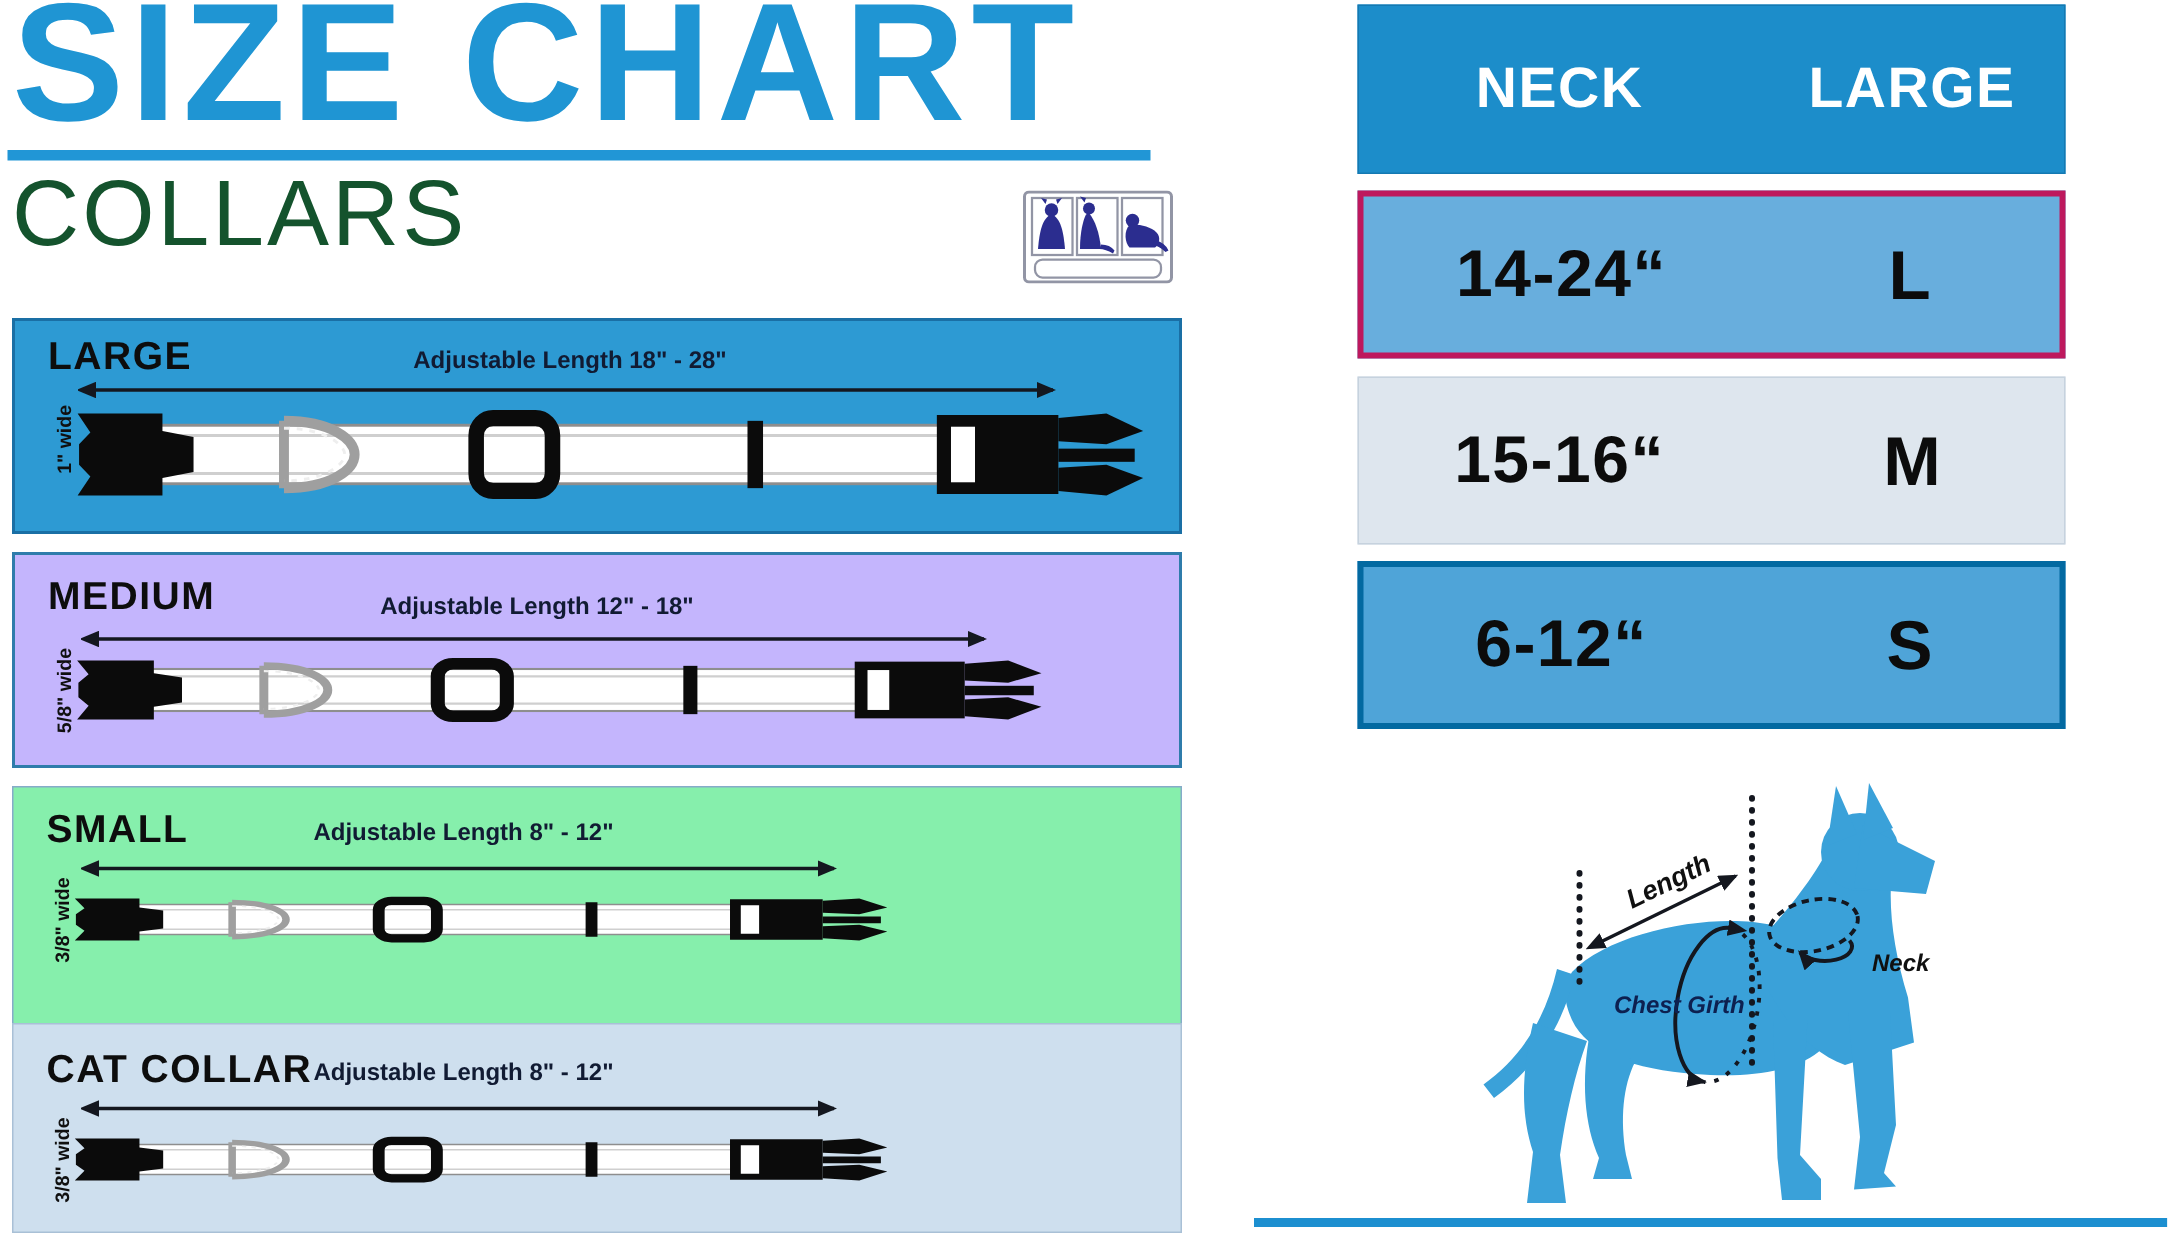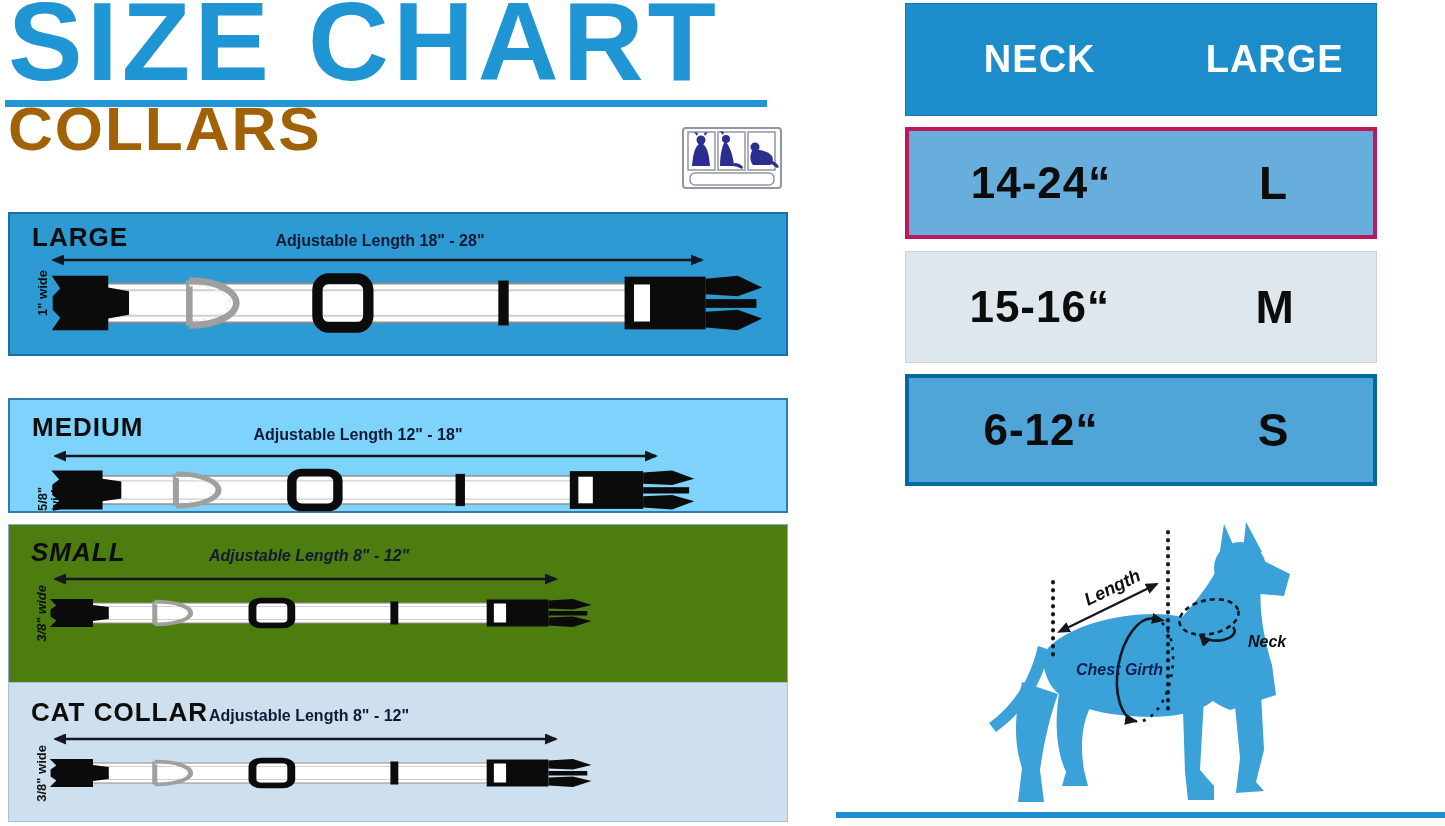--- a/index.html
+++ b/index.html
@@ -4,21 +4,21 @@
 <style>
   html,body{margin:0;padding:0;background:#fff;}
   .screen{position:relative;width:1445px;height:826px;background:#ffffff;overflow:hidden;
           font-family:"Liberation Sans",sans-serif;}
   .abs{position:absolute;}
 
   
   .main-title{left:8px;top:-14px;font-size:112px;font-weight:bold;color:#1f95d3;
               letter-spacing:4px;line-height:1;white-space:nowrap;}
   .title-rule{left:5px;top:100px;width:762px;height:7px;background:#2196d6;}
-  .sub-title{left:8px;top:98px;font-size:62px;font-weight:bold;color:#a16207;
+  .sub-title{left:8px;top:112px;font-size:62px;font-weight:normal;color:#14532d;
              letter-spacing:2px;line-height:1;}
 
   
   .panel{position:absolute;left:8px;width:780px;box-sizing:border-box;}
   .panel-label{position:absolute;left:22px;top:10px;font-size:26px;font-weight:bold;
                color:#0d0d0d;letter-spacing:1px;}
   .adjust-note{position:absolute;text-align:center;font-size:16px;font-weight:bold;color:#111b33;}
   .width-note{position:absolute;font-size:13px;font-weight:bold;color:#101010;
               writing-mode:vertical-rl;transform:rotate(180deg);line-height:1;}
   .arrow-svg,.collar-svg{position:absolute;display:block;}
@@ -100,33 +100,33 @@
     <div class="adjust-note" style="left:40px;top:18px;width:660px;">Adjustable Length 18" - 28"</div>
     <svg class="arrow-svg" style="left:42px;top:38px;" width="660" height="16" viewBox="0 0 660 16">
       <line x1="10" y1="8" x2="650" y2="8" stroke="#14171f" stroke-width="2.4" marker-start="url(#ah-start)" marker-end="url(#ah-end)"></line>
     </svg>
     <div class="width-note" style="left:26px;top:56px;">1" wide</div>
     <svg class="collar-svg" style="left:38px;top:50px;" width="716" height="78" viewBox="0 0 760 80" preserveAspectRatio="none">
       <use href="#collar-shape"></use>
     </svg>
   </div>
 
-  <div class="panel" style="top:368px;height:115px;background:#7dd3fc;border:2px solid #2f7cab;margin-top:30px;">
+  <div class="panel" style="top:368px;height:144px;background:#c4b5fd;border:2px solid #2f7cab;">
     <div class="panel-label" style="top:12px;">MEDIUM</div>
     <div class="adjust-note" style="left:42px;top:26px;width:612px;">Adjustable Length 12" - 18"</div>
     <svg class="arrow-svg" style="left:44px;top:48px;" width="612" height="16" viewBox="0 0 612 16">
       <line x1="10" y1="8" x2="602" y2="8" stroke="#14171f" stroke-width="2.4" marker-start="url(#ah-start)" marker-end="url(#ah-end)"></line>
     </svg>
     <div class="width-note" style="left:26px;top:62px;">5/8" wide</div>
     <svg class="collar-svg" style="left:38px;top:62px;" width="648" height="56" viewBox="0 0 760 80" preserveAspectRatio="none">
       <use href="#collar-shape"></use>
     </svg>
   </div>
 
-  <div class="panel" style="top:524px;height:172px;background:#4d7c0f;border:1px solid #86abc9;font-style:italic;">
+  <div class="panel" style="top:524px;height:172px;background:#86efac;border:1px solid #86abc9;">
     <div class="panel-label" style="top:12px;">SMALL</div>
     <div class="adjust-note" style="left:44px;top:22px;width:512px;">Adjustable Length 8" - 12"</div>
     <svg class="arrow-svg" style="left:45px;top:46px;" width="512" height="16" viewBox="0 0 512 16">
       <line x1="10" y1="8" x2="502" y2="8" stroke="#14171f" stroke-width="2.4" marker-start="url(#ah-start)" marker-end="url(#ah-end)"></line>
     </svg>
     <div class="width-note" style="left:26px;top:60px;">3/8" wide</div>
     <svg class="collar-svg" style="left:38px;top:68px;" width="546" height="40" viewBox="0 0 760 80" preserveAspectRatio="none">
       <use href="#collar-shape"></use>
     </svg>
   </div>

